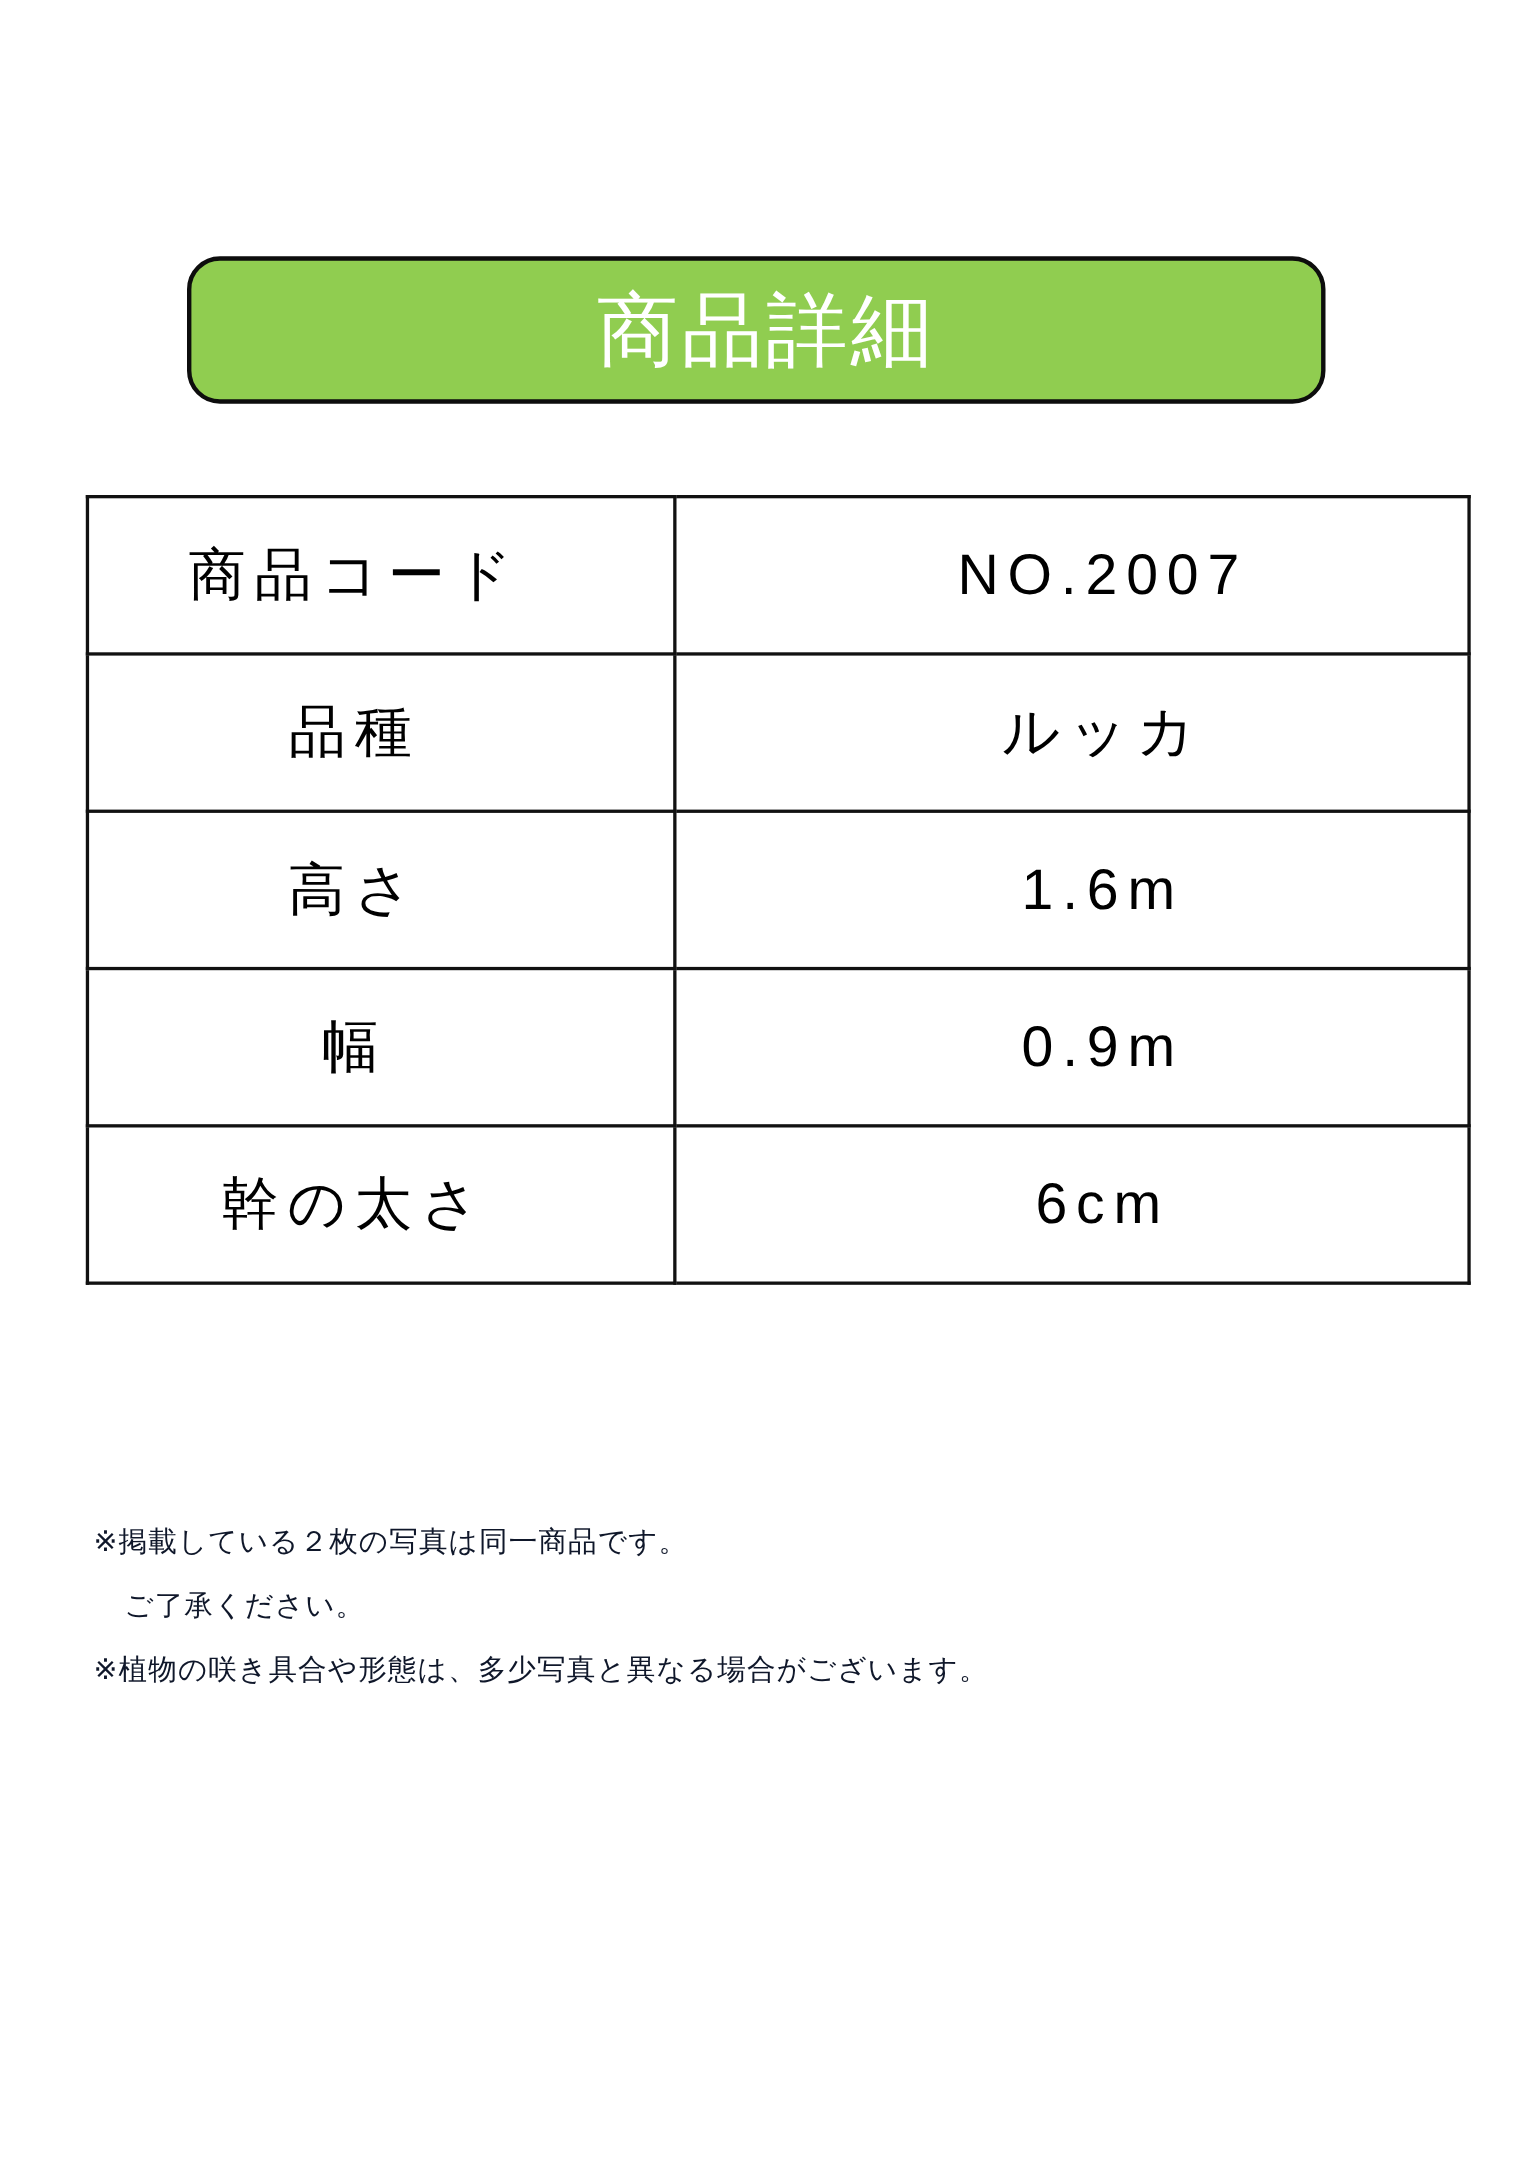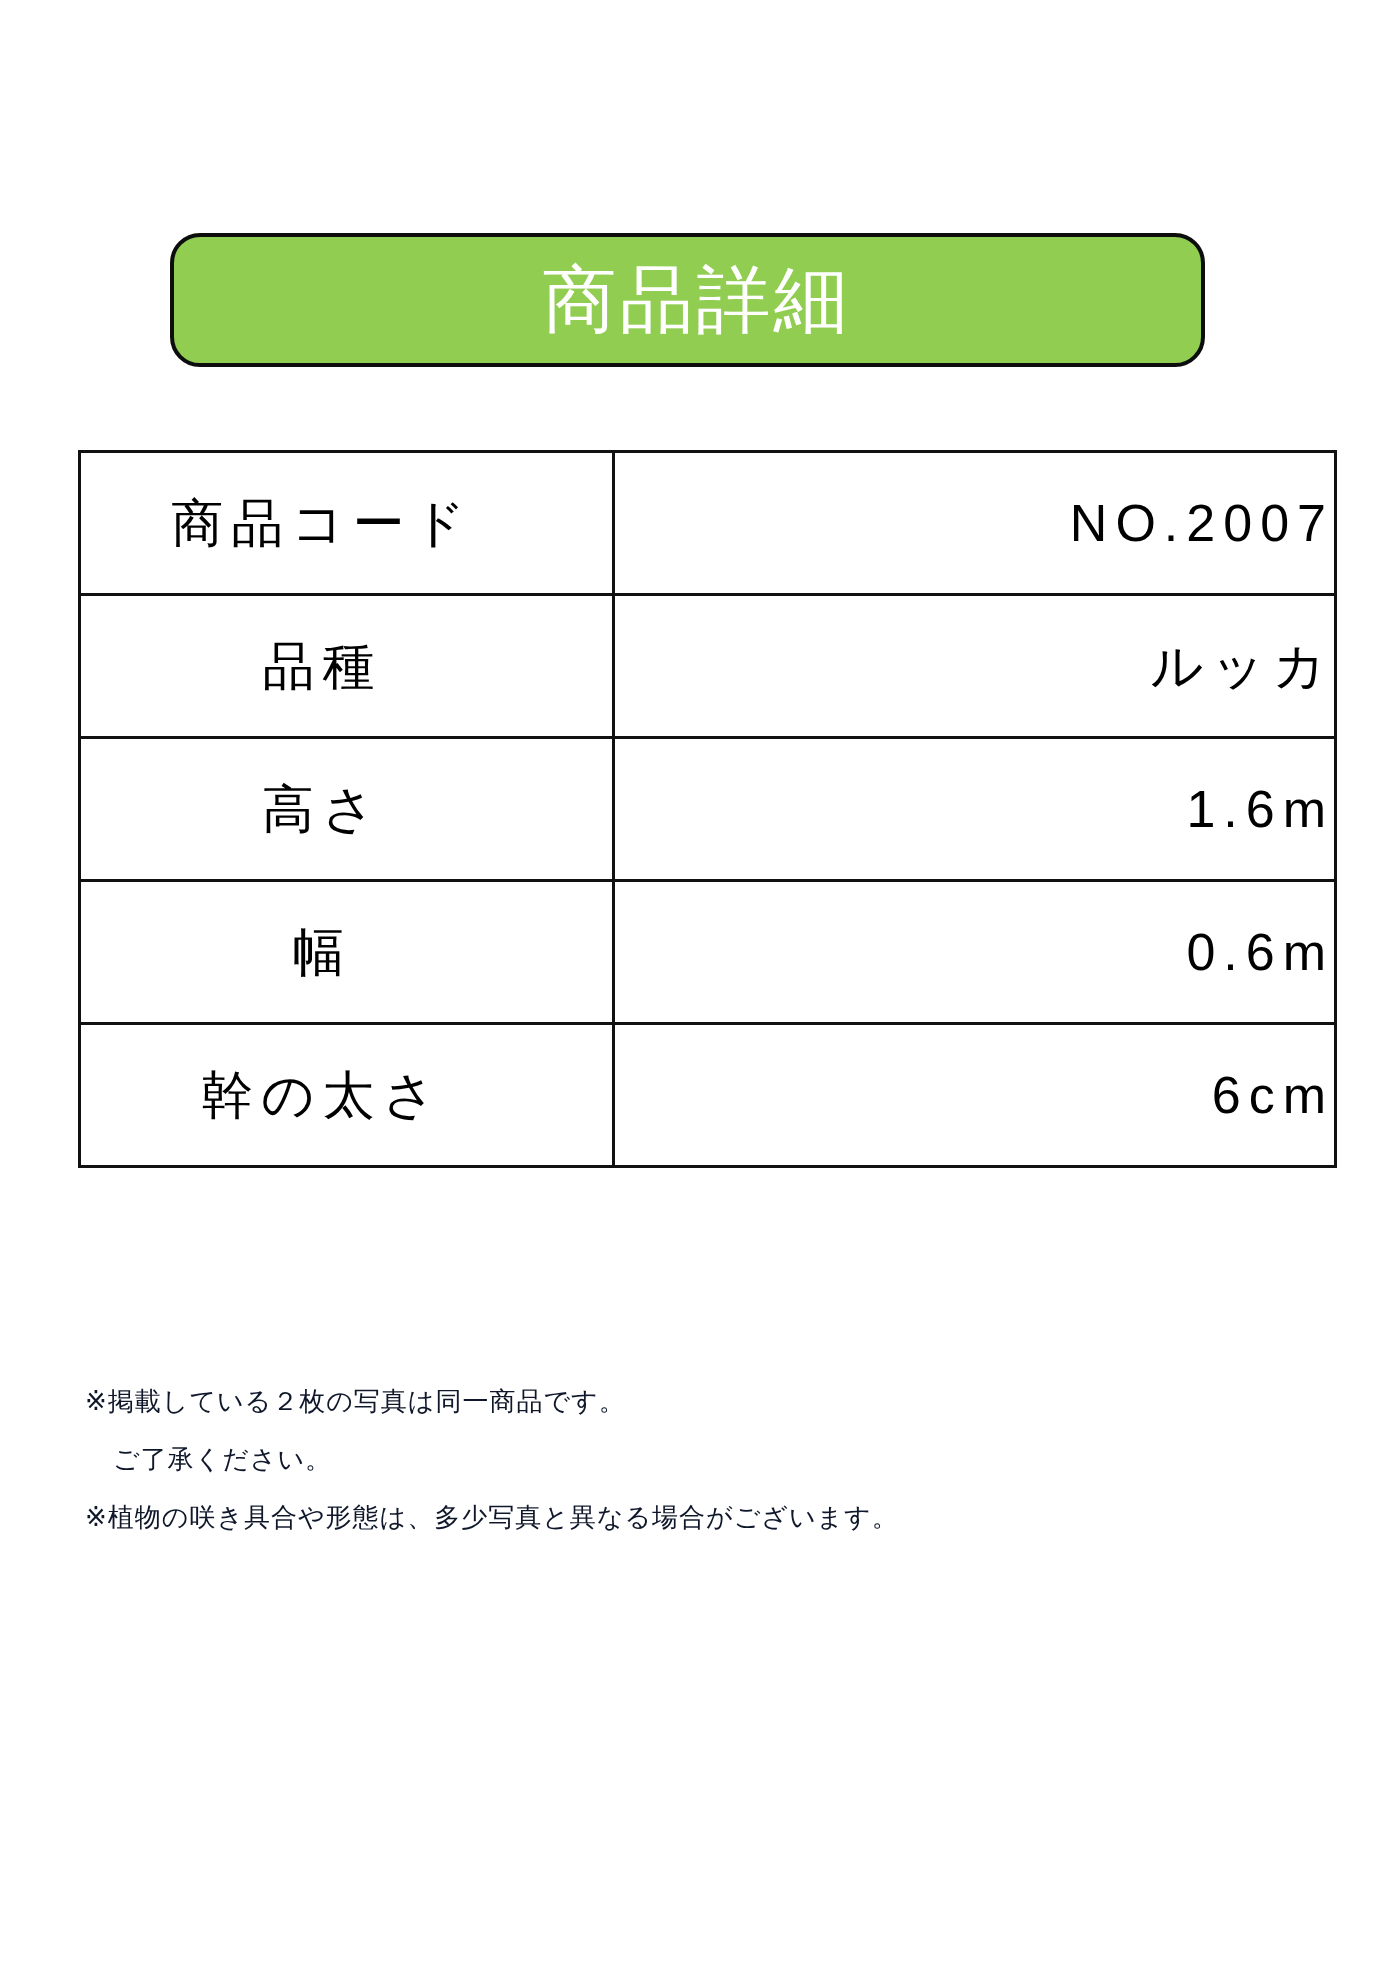--- a/index.html
+++ b/index.html
@@ -56,21 +56,21 @@
     line-height: 1;
     background: #ffffff;
   }
   .spec-table td.label-cell {
     width: 534px;
     text-align: center;
     letter-spacing: 8px;
     padding-right: 48px; 
   }
   .spec-table td.value-cell {
-    text-align: right;
+    text-align: center;
     padding-left: 56px;
     letter-spacing: 8px;
   }
 
   
   .notes {
     position: absolute;
     left: 85px;
     top: 1372px;
     width: 1240px;
@@ -104,21 +104,21 @@
       <tr>
         <td class="label-cell">品種</td>
         <td class="value-cell">ルッカ</td>
       </tr>
       <tr>
         <td class="label-cell">高さ</td>
         <td class="value-cell">1.6m</td>
       </tr>
       <tr>
         <td class="label-cell">幅</td>
-        <td class="value-cell">0.6m</td>
+        <td class="value-cell">0.9m</td>
       </tr>
       <tr>
         <td class="label-cell">幹の太さ</td>
         <td class="value-cell">6cm</td>
       </tr>
     </tbody>
   </table>
 
   <div class="notes">
     <div class="note-line">※掲載している２枚の写真は同一商品です。</div>

